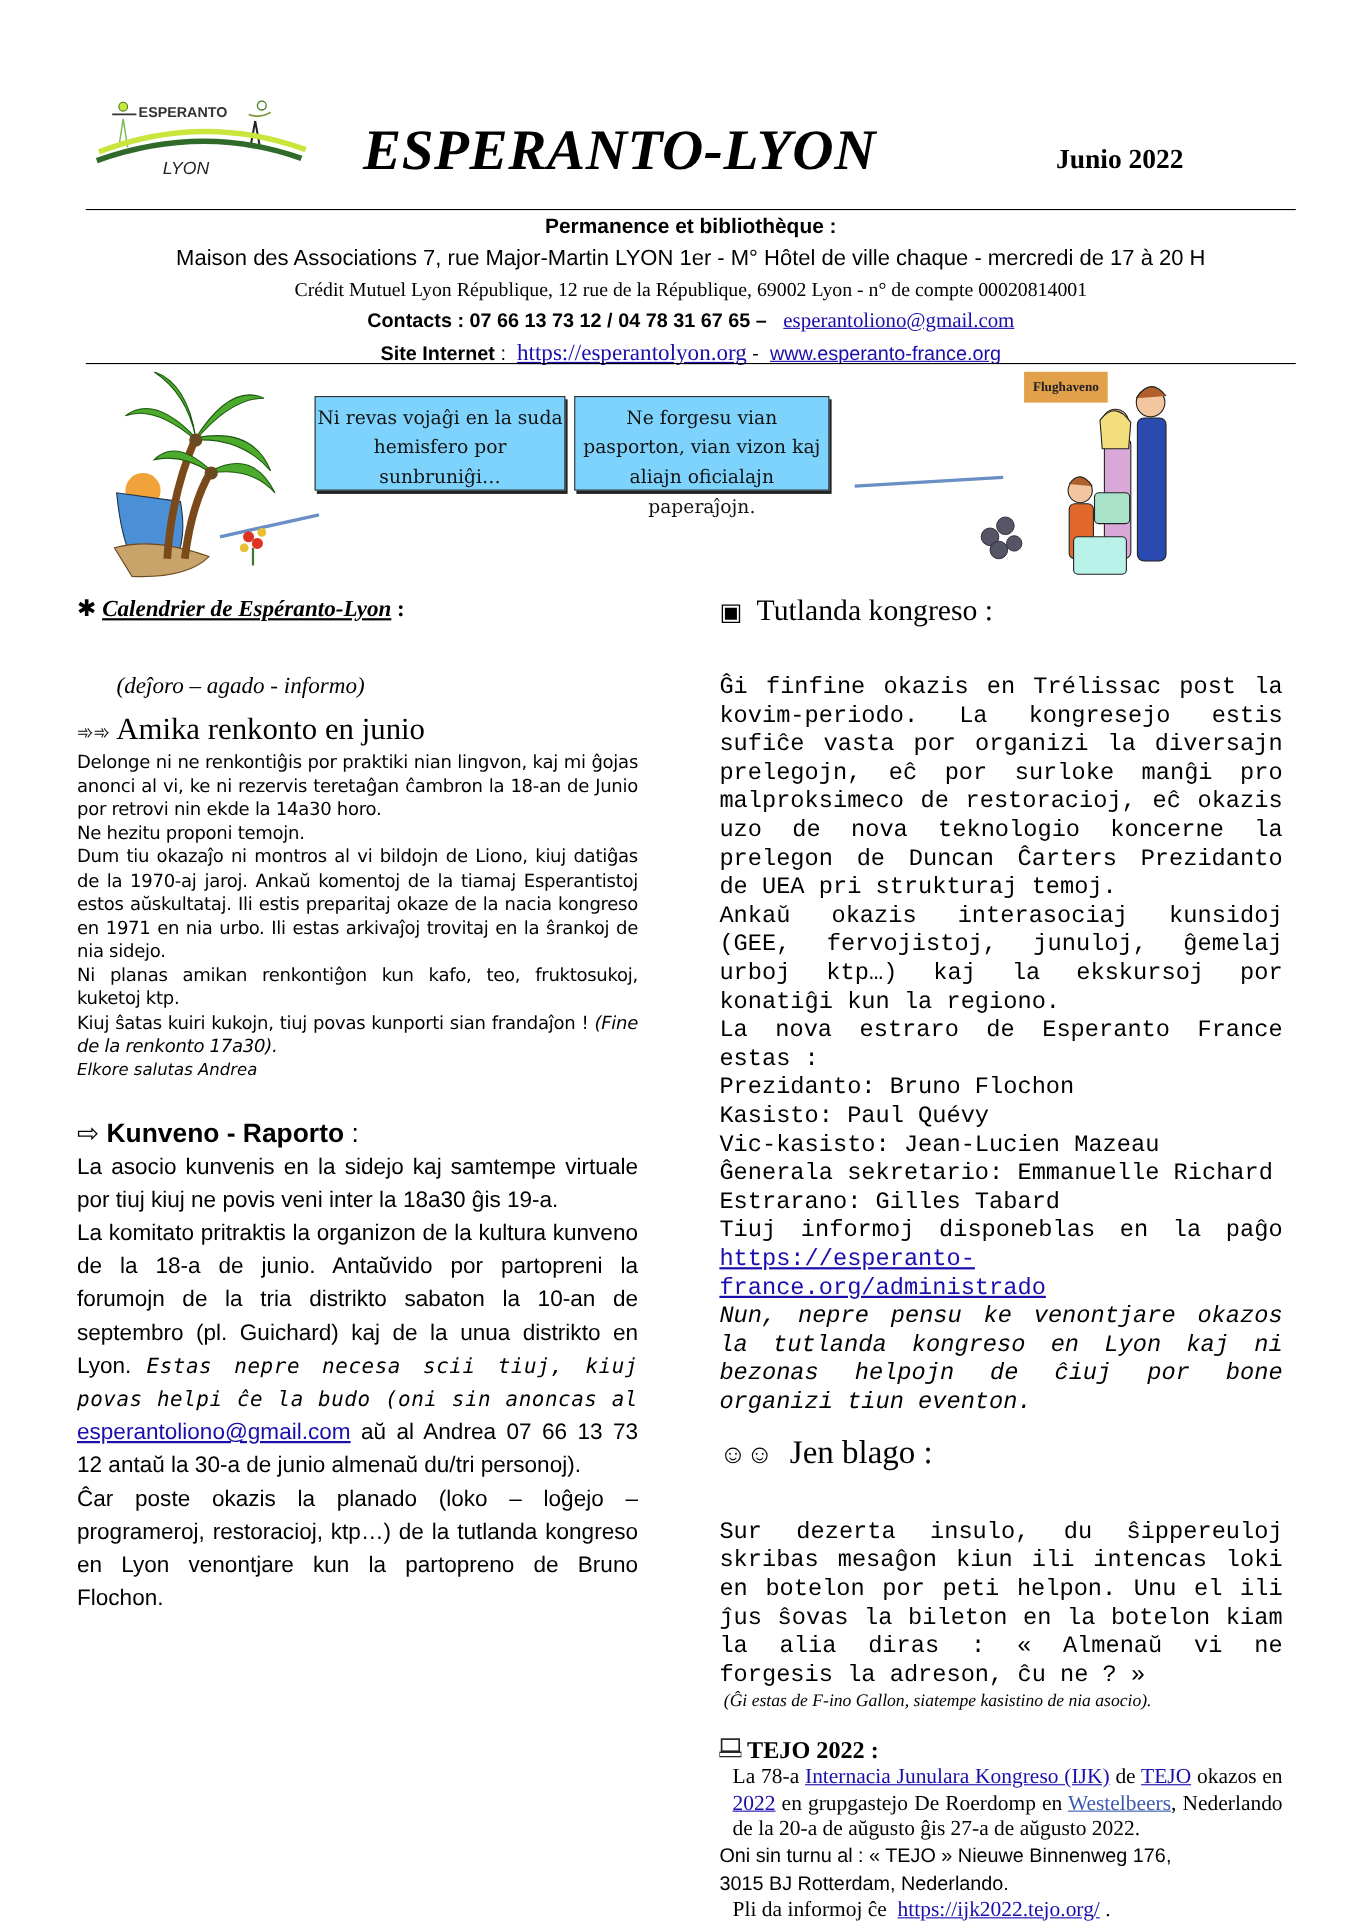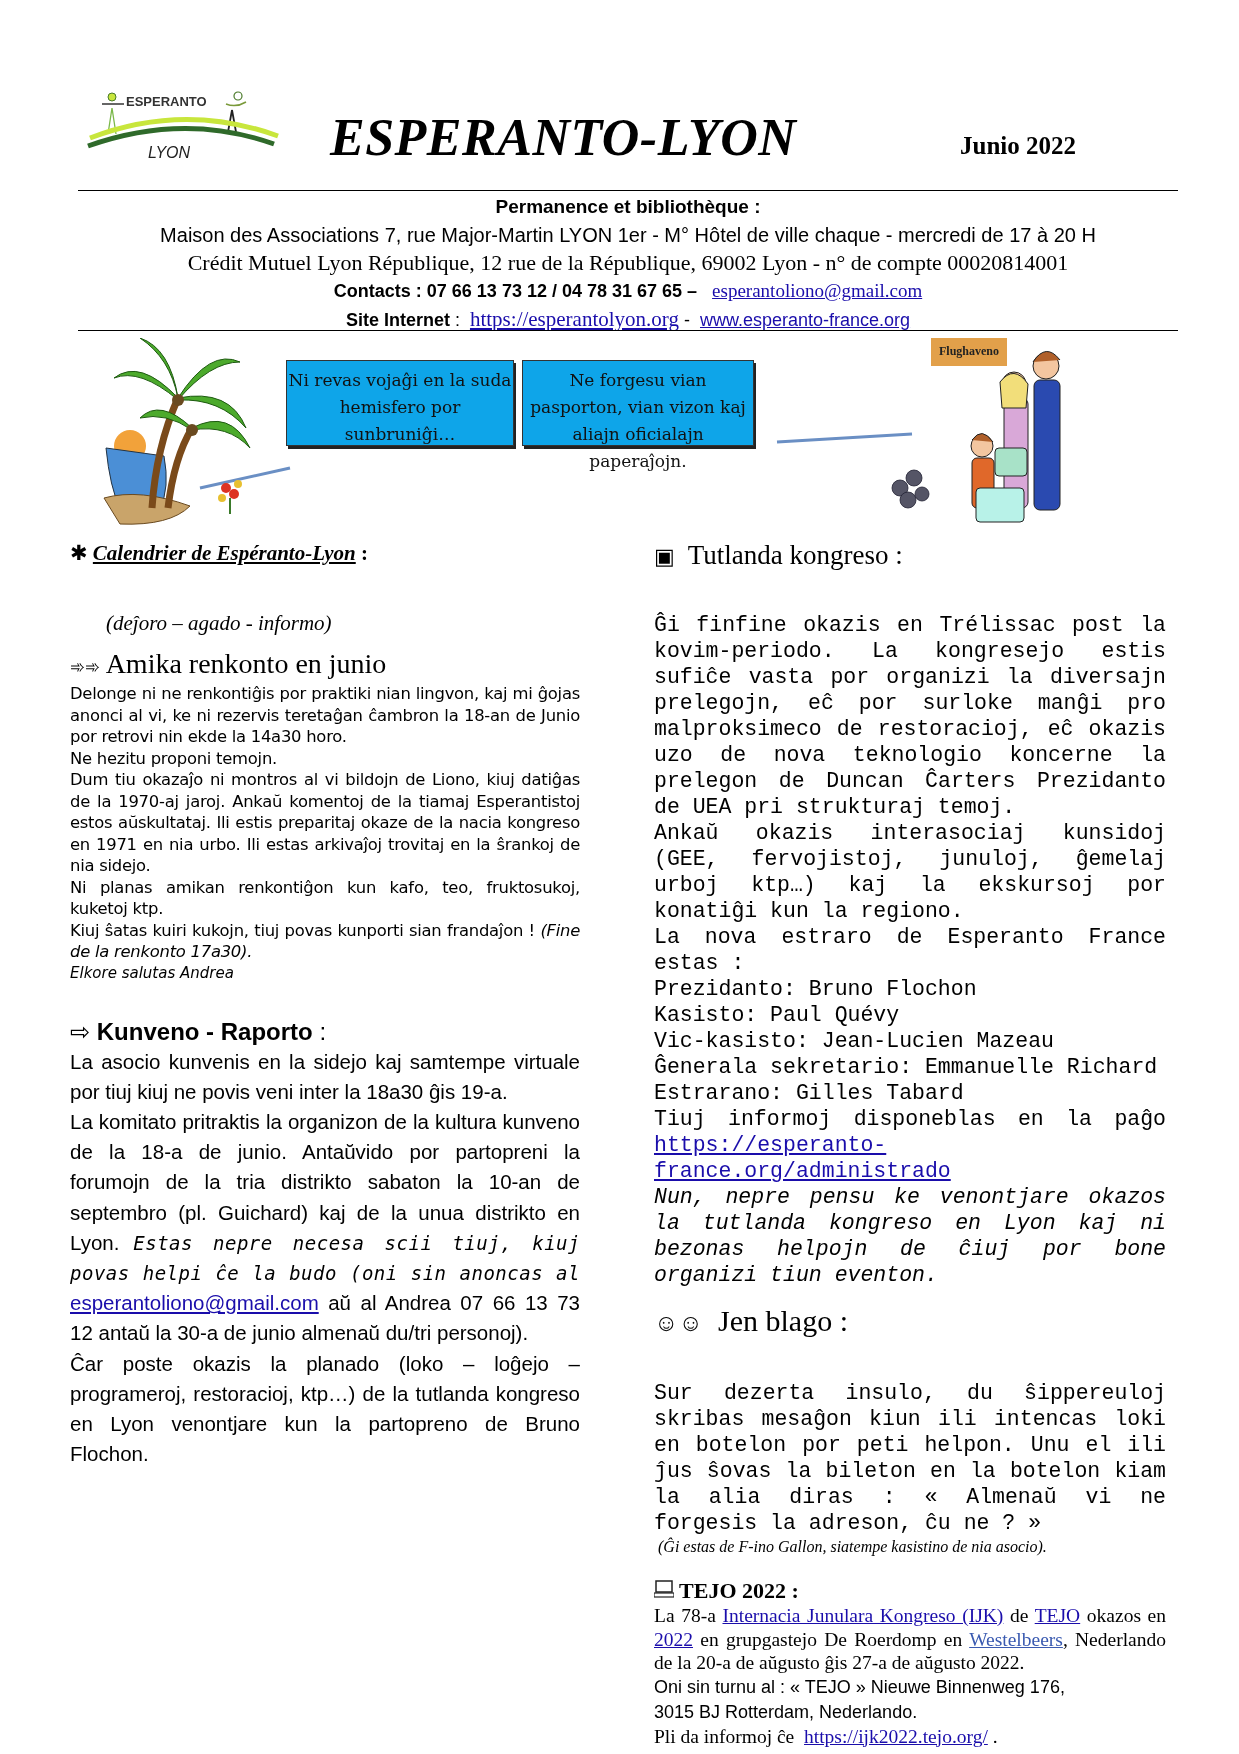--- a/index.html
+++ b/index.html
@@ -9,30 +9,30 @@
 
   
   .logo { left:86px; top:88px; width:196px; height:72px; }
   .title { left:330px; top:108px; font-family:"Liberation Serif", serif; font-weight:bold; font-style:italic; font-size:52px; letter-spacing:0.5px; line-height:60px; }
   .issue { left:960px; top:132px; font-family:"Liberation Serif", serif; font-weight:bold; font-size:25px;text-align:center; }
   .rule { left:78px; width:1100px; height:0; border-top:1.5px solid #000; }
 
   .info { left:78px; width:1100px; text-align:center; }
   .info .l1 { font-family:"Liberation Sans", sans-serif; font-weight:bold; font-size:19px; line-height:28px; }
   .info .l2 { font-family:"Liberation Sans", sans-serif; font-size:20px; line-height:28px; }
-  .info .l3 { font-family:"Liberation Serif", serif; font-size:22px; line-height:28px; }
+  .info .l3 { font-family:"Liberation Serif", serif; font-size:18px; line-height:28px; }
   .info .l4 { font-family:"Liberation Sans", sans-serif; font-weight:bold; font-size:18px; line-height:28px; }
   .info .l4 .lnk { font-family:"Liberation Serif", serif; font-weight:normal; font-size:19px; }
   .info .l5 { font-family:"Liberation Sans", sans-serif; font-size:18px; line-height:28px; }
   .info .l5 b { font-weight:bold; }
   .info .l5 .lnk1 { font-family:"Liberation Serif", serif; font-size:21px; }
 
   
   .illus { left:100px; top:338px; width:1000px; height:200px; }
-  .bubble { position:absolute; background:#0ea5e9; border:1px solid #333; box-shadow:2px 3px 0 #222; font-family:"DejaVu Serif", serif; font-size:17px; line-height:27px; text-align:center; color:#111; padding-top:6px; box-sizing:border-box; }
+  .bubble { position:absolute; background:#7dd3fc; border:1px solid #333; box-shadow:2px 3px 0 #222; font-family:"DejaVu Serif", serif; font-size:17px; line-height:27px; text-align:center; color:#111; padding-top:6px; box-sizing:border-box; }
   .sign { position:absolute; background:#e2a04a; font-family:"Liberation Serif", serif; font-size:12px; font-weight:bold; color:#222; text-align:center; line-height:26px; }
 
   
   .col-left { left:70px; top:540px; width:510px; }
   .col-right { left:654px; top:540px; width:512px; }
 
   .cal-head { font-family:"Liberation Serif", serif; font-size:21px; line-height:26px; }
   .cal-head .t { font-weight:bold; font-style:italic; text-decoration:underline; }
   .cal-sub { font-family:"Liberation Serif", serif; font-style:italic; font-size:21px; line-height:26px; padding-left:36px;margin-top:44px; }
 
@@ -46,21 +46,21 @@
   .body-cal { font-family:"Liberation Sans", sans-serif; font-size:20.5px; line-height:30.2px; text-align:justify; }
   .body-cal p { margin:0; }
   .mono-it { font-family:"DejaVu Sans Mono", monospace; font-style:italic; font-size:19px; letter-spacing:0.5px; }
 
   .body-serif { font-family:Liberation Mono, monospace; font-size:21.5px; line-height:26px; text-align:justify;margin-top:40px; }
   .body-serif p { margin:0; }
   .tut-h { font-family:"Liberation Serif", serif; font-size:27px; line-height:30px; }
   .blago-h { font-family:"Liberation Serif", serif; font-size:30px; line-height:34px; margin-top:16px; }
   .credit { font-family:"Liberation Serif", serif; font-style:italic; font-size:16px; line-height:22px; padding-left:4px; }
   .tejo-h { font-family:"Liberation Serif", serif; font-weight:bold; font-size:22px; line-height:26px; margin-top:20px; }
-  .body-serif2 { font-family:"Liberation Serif", serif; font-size:19.5px; line-height:23.5px; text-align:justify; }
+  .body-serif2 { font-family:"Liberation Serif", serif; font-size:19.5px; line-height:23.5px; text-align:justify;margin-left:12px; }
   .body-serif2 p { margin:0; }
   .sans-line { font-family:"Liberation Sans", sans-serif; font-size:18px; line-height:25px; }
   .icon { display:inline-block; }
 </style>
 </head>
 <body>
 
 <div class="abs logo">
   <svg width="196" height="72" viewBox="0 0 196 72">
     <circle cx="26" cy="9" r="4" fill="#c8e63c" stroke="#4a7a2a" stroke-width="1"></circle>

